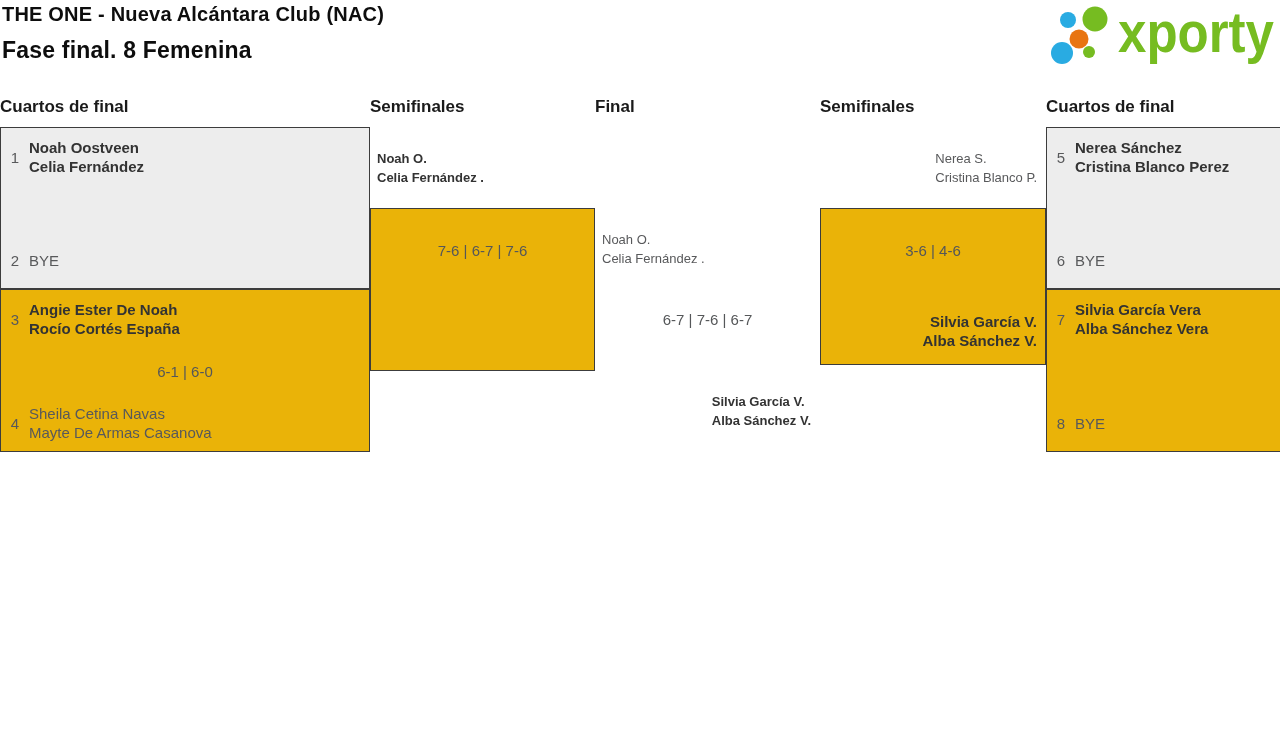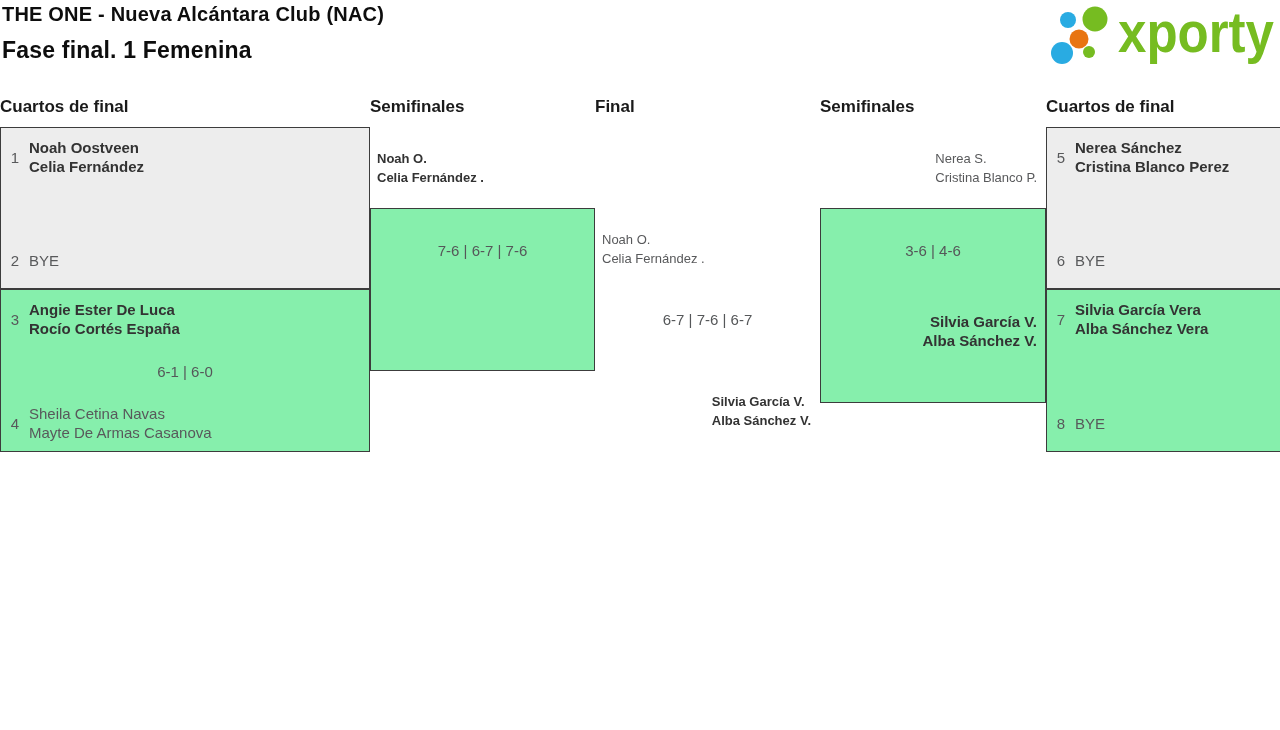--- a/index.html
+++ b/index.html
@@ -5,21 +5,21 @@
   html,body{margin:0;padding:0;background:#fff;}
   .page{
     position:relative;width:1280px;height:730px;overflow:hidden;background:#ffffff;
     font-family:"Liberation Sans",sans-serif;color:#333;
   }
   .title{position:absolute;left:2px;top:3px;font-size:20px;font-weight:700;color:#0d0d0d;letter-spacing:.2px;white-space:nowrap;}
   .subtitle{position:absolute;left:2px;top:37px;font-size:23px;font-weight:700;color:#0d0d0d;letter-spacing:.2px;white-space:nowrap;}
   .logo{position:absolute;left:1050px;top:5px;width:226px;height:62px;overflow:visible;}
   .logo text{font-family:"Liberation Sans",sans-serif;font-weight:700;}
   .col-header{position:absolute;top:97px;font-size:17px;font-weight:700;color:#1a1a1a;white-space:nowrap;}
-  .box{position:absolute;box-sizing:border-box;border:1px solid #3c3c3c;background:#86efac;}
+  .box{position:absolute;box-sizing:border-box;border:1px solid #3c3c3c;background:#eab308;}
   .box.shaded{background:#ededed;}
   .slot{position:absolute;left:7px;right:7px;display:flex;align-items:center;gap:7px;}
   .slot-top{top:7px;height:44px;}
   .slot-bottom{bottom:6px;height:44px;}
   .seed{min-width:14px;text-align:center;color:#58595b;font-size:15px;flex:0 0 auto;}
   .names{display:flex;flex-direction:column;font-size:15px;line-height:19px;white-space:nowrap;}
   .names span{display:block;}
   .winner{font-weight:700;color:#333333;}
   .muted{font-weight:400;color:#58595b;}
   .score{position:absolute;left:0;right:0;text-align:center;font-size:15px;color:#555759;white-space:nowrap;}
@@ -29,21 +29,21 @@
   .sf-inner-right{position:absolute;left:7px;right:8px;top:103px;text-align:right;}
   .float-label{position:absolute;font-size:13px;line-height:19px;white-space:nowrap;}
   .align-right{text-align:left;}
 </style>
 </head>
 <body>
 
 <div class="page">
 
   <div class="title">THE ONE - Nueva Alcántara Club (NAC)</div>
-  <div class="subtitle">Fase final. 1 Femenina</div>
+  <div class="subtitle">Fase final. 8 Femenina</div>
 
   <svg class="logo" viewBox="0 0 226 62">
     <circle cx="18" cy="15" r="8" fill="#29abe2"></circle>
     <circle cx="45" cy="14" r="12.5" fill="#76bc21"></circle>
     <circle cx="29" cy="34" r="9.5" fill="#e87511"></circle>
     <circle cx="12" cy="48" r="11" fill="#29abe2"></circle>
     <circle cx="39" cy="47" r="6" fill="#76bc21"></circle>
     <text x="68" y="47" font-size="58" fill="#76bc21" textLength="156" lengthAdjust="spacingAndGlyphs">xporty</text>
   </svg>
 
@@ -66,21 +66,21 @@
       <span class="names muted">
         <span>BYE</span>
       </span>
     </div>
   </div>
 
   <div class="box" style="left:0;top:289px;width:370px;height:163px;">
     <div class="slot slot-top">
       <span class="seed">3</span>
       <span class="names winner">
-        <span>Angie Ester De Luca</span>
+        <span>Angie Ester De Noah</span>
         <span>Rocío Cortés España</span>
       </span>
     </div>
     <div class="score mid">6-1 | 6-0</div>
     <div class="slot slot-bottom">
       <span class="seed">4</span>
       <span class="names muted">
         <span>Sheila Cetina Navas</span>
         <span>Mayte De Armas Casanova</span>
       </span>
@@ -102,21 +102,21 @@
   <div class="score" style="left:595px;width:225px;top:311px;">6-7 | 7-6 | 6-7</div>
   <div class="float-label names winner align-right" style="right:469px;top:392px;">
     <span>Silvia García V.</span>
     <span>Alba Sánchez V.</span>
   </div>
 
   <div class="float-label names muted align-right" style="right:243px;top:149px;">
     <span>Nerea S.</span>
     <span>Cristina Blanco P.</span>
   </div>
-  <div class="box" style="left:820px;top:208px;width:226px;height:195px;">
+  <div class="box" style="left:820px;top:208px;width:226px;height:157px;">
     <div class="score sf">3-6 | 4-6</div>
     <div class="sf-inner-right names winner">
       <span>Silvia García V.</span>
       <span>Alba Sánchez V.</span>
     </div>
   </div>
 
   <div class="box shaded" style="left:1046px;top:127px;width:370px;height:162px;">
     <div class="slot slot-top">
       <span class="seed">5</span>

